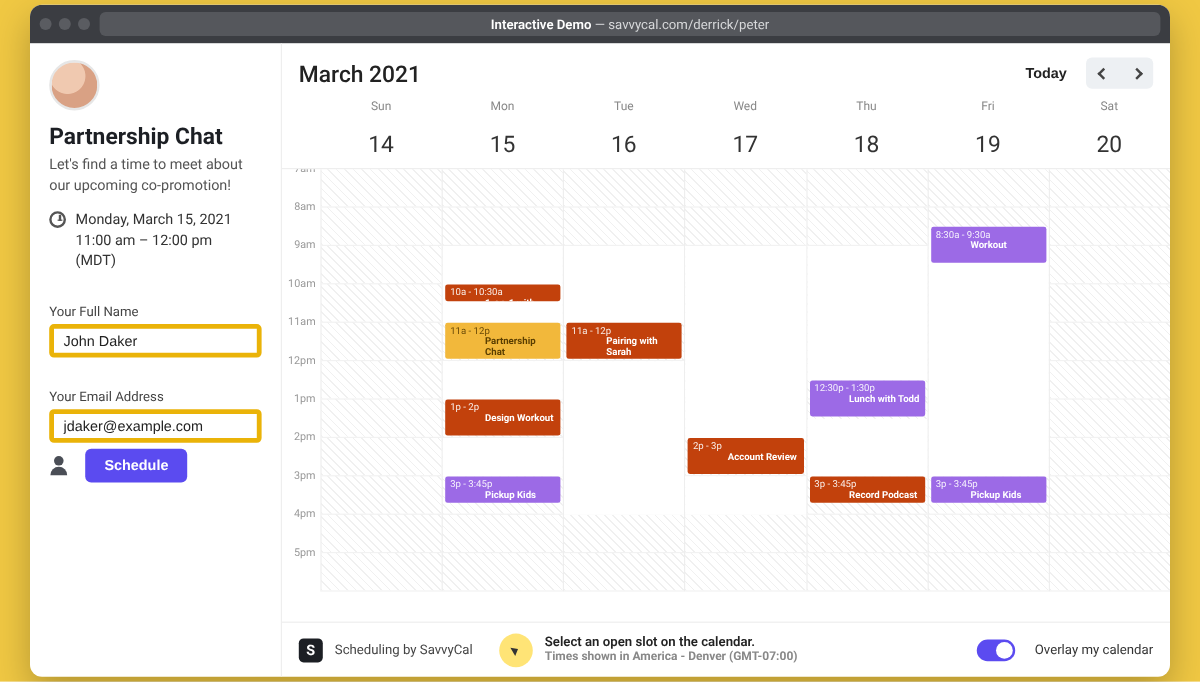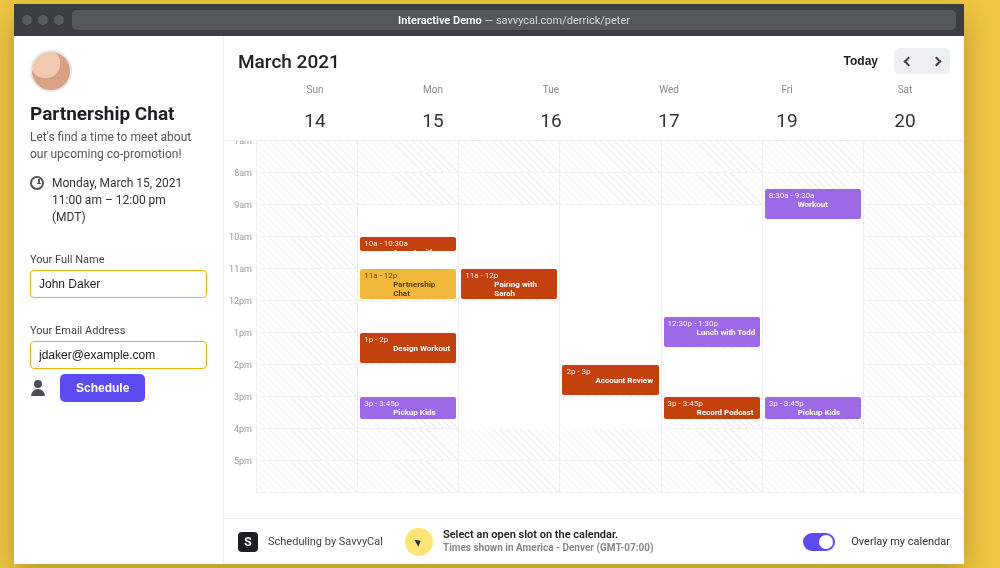--- a/index.html
+++ b/index.html
@@ -1,34 +1,34 @@
 <!DOCTYPE html>
 <html><head>
 <meta charset="utf-8">
 <style>
   * { box-sizing: border-box; margin: 0; padding: 0; }
   body { font-family: -apple-system, BlinkMacSystemFont, "Segoe UI", Roboto, sans-serif; background: #f0c843; width: 1000px; height: 568px; overflow: hidden; }
-  .frame { position: absolute; top: 4px; left: 14px; width: 950px; height: 560px; background: #fff; border-radius: 0; box-shadow: 0 12px 30px rgba(0,0,0,0.25); overflow: hidden; display:flex; flex-direction:column; }
+  .frame { position: absolute; top: 4px; left: 25px; width: 950px; height: 560px; background: #fff; border-radius: 10px; box-shadow: 0 12px 30px rgba(0,0,0,0.25); overflow: hidden; display:flex; flex-direction:column; }
   .titlebar { height: 32px; background: #3b3d42; display: flex; align-items: center; padding: 0 8px; }
   .dots { display: flex; gap: 6px; margin-right: 8px; }
   .dot { width: 10px; height: 10px; border-radius: 50%; background: #5a5c61; }
   .addr { flex:1; height: 20px; background: #55575c; border-radius: 5px; display:flex; align-items:center; justify-content:center; font-size:11px; color:#d7d8da; }
   .addr b { color:#fff; font-weight:600; }
   .content { flex:1; display:flex; overflow:hidden; }
   .sidebar { width: 210px; border-right: 1px solid #eee; padding: 14px 16px 10px; display:flex; flex-direction:column; }
   .avatar { width: 42px; height:42px; border-radius:50%; background: radial-gradient(circle at 35% 30%, #f0c9b0 0 40%, #d9a184 42% 100%); border:2px solid #e6e6e6; }
   .ptitle { font-size: 19px; font-weight: 700; margin-top: 10px; color:#1c1f24; }
   .pdesc { font-size: 12px; color:#555; margin-top:4px; line-height:1.4; }
   .when { margin-top: 12px; display:flex; gap:8px; align-items:flex-start; }
   .clock-ic { width:14px; height:14px; border:2px solid #555; border-radius:50%; position:relative; flex-shrink:0; margin-top:1px;}
   .clock-ic::after { content:""; position:absolute; width:4px; height:1.5px; background:#555; top:5px; left:5px; }
   .clock-ic::before { content:""; position:absolute; width:1.5px; height:5px; background:#555; top:1px; left:6px; }
   .when-text { font-size:12px; color:#333; line-height:1.45; }
   .field-label { font-size:11px; color:#444; margin-top:26px; }
-  .text-input { width:100%; height:28px; border:1px solid #eab308; border-radius:4px; padding:0 8px; font-size:12px; margin-top:4px; background:#fff; color:#222;}
+  .text-input { width:100%; height:28px; border:4px solid #eab308; border-radius:4px; padding:0 8px; font-size:12px; margin-top:4px; background:#fff; color:#222;}
   .actions { display:flex; align-items:center; gap:10px; margin-top:5px; }
   .adduser { width:20px; height:16px; position:relative; }
   .adduser::before { content:""; position:absolute; width:8px; height:8px; border-radius:50%; background:#4a4e56; top:0; left:4px; }
   .adduser::after { content:""; position:absolute; width:14px; height:7px; border-radius:7px 7px 0 0; background:#4a4e56; bottom:0; left:1px; }
   .schedule-btn { background:#5b4bf0; color:#fff; border:none; border-radius:5px; padding:7px 16px; font-size:12px; font-weight:600; cursor:pointer; }
   .main { flex:1; display:flex; flex-direction:column; position:relative; }
   .cal-top { display:flex; align-items:center; padding: 12px 14px 4px; }
   .month { font-size: 19px; font-weight:500; color:#222; flex:1; }
   .today-btn { font-size:12px; font-weight:600; color:#222; background:transparent; border:none; padding:6px 10px; cursor:pointer; }
   .navbtns { display:flex; background:#edf0f3; border-radius:5px; margin-left:6px; }
@@ -130,20 +130,24 @@
           </div>
           <div class="dh">
             <div class="dn">Tue</div>
             <div class="dd">16</div>
           </div>
           <div class="dh">
             <div class="dn">Wed</div>
             <div class="dd">17</div>
           </div>
           <div class="dh">
+            <div class="dn">Thu</div>
+            <div class="dd">18</div>
+          </div>
+          <div class="dh">
             <div class="dn">Fri</div>
             <div class="dd">19</div>
           </div>
           <div class="dh">
             <div class="dn">Sat</div>
             <div class="dd">20</div>
           </div>
         </div>
 
       <div class="grid-wrap">

